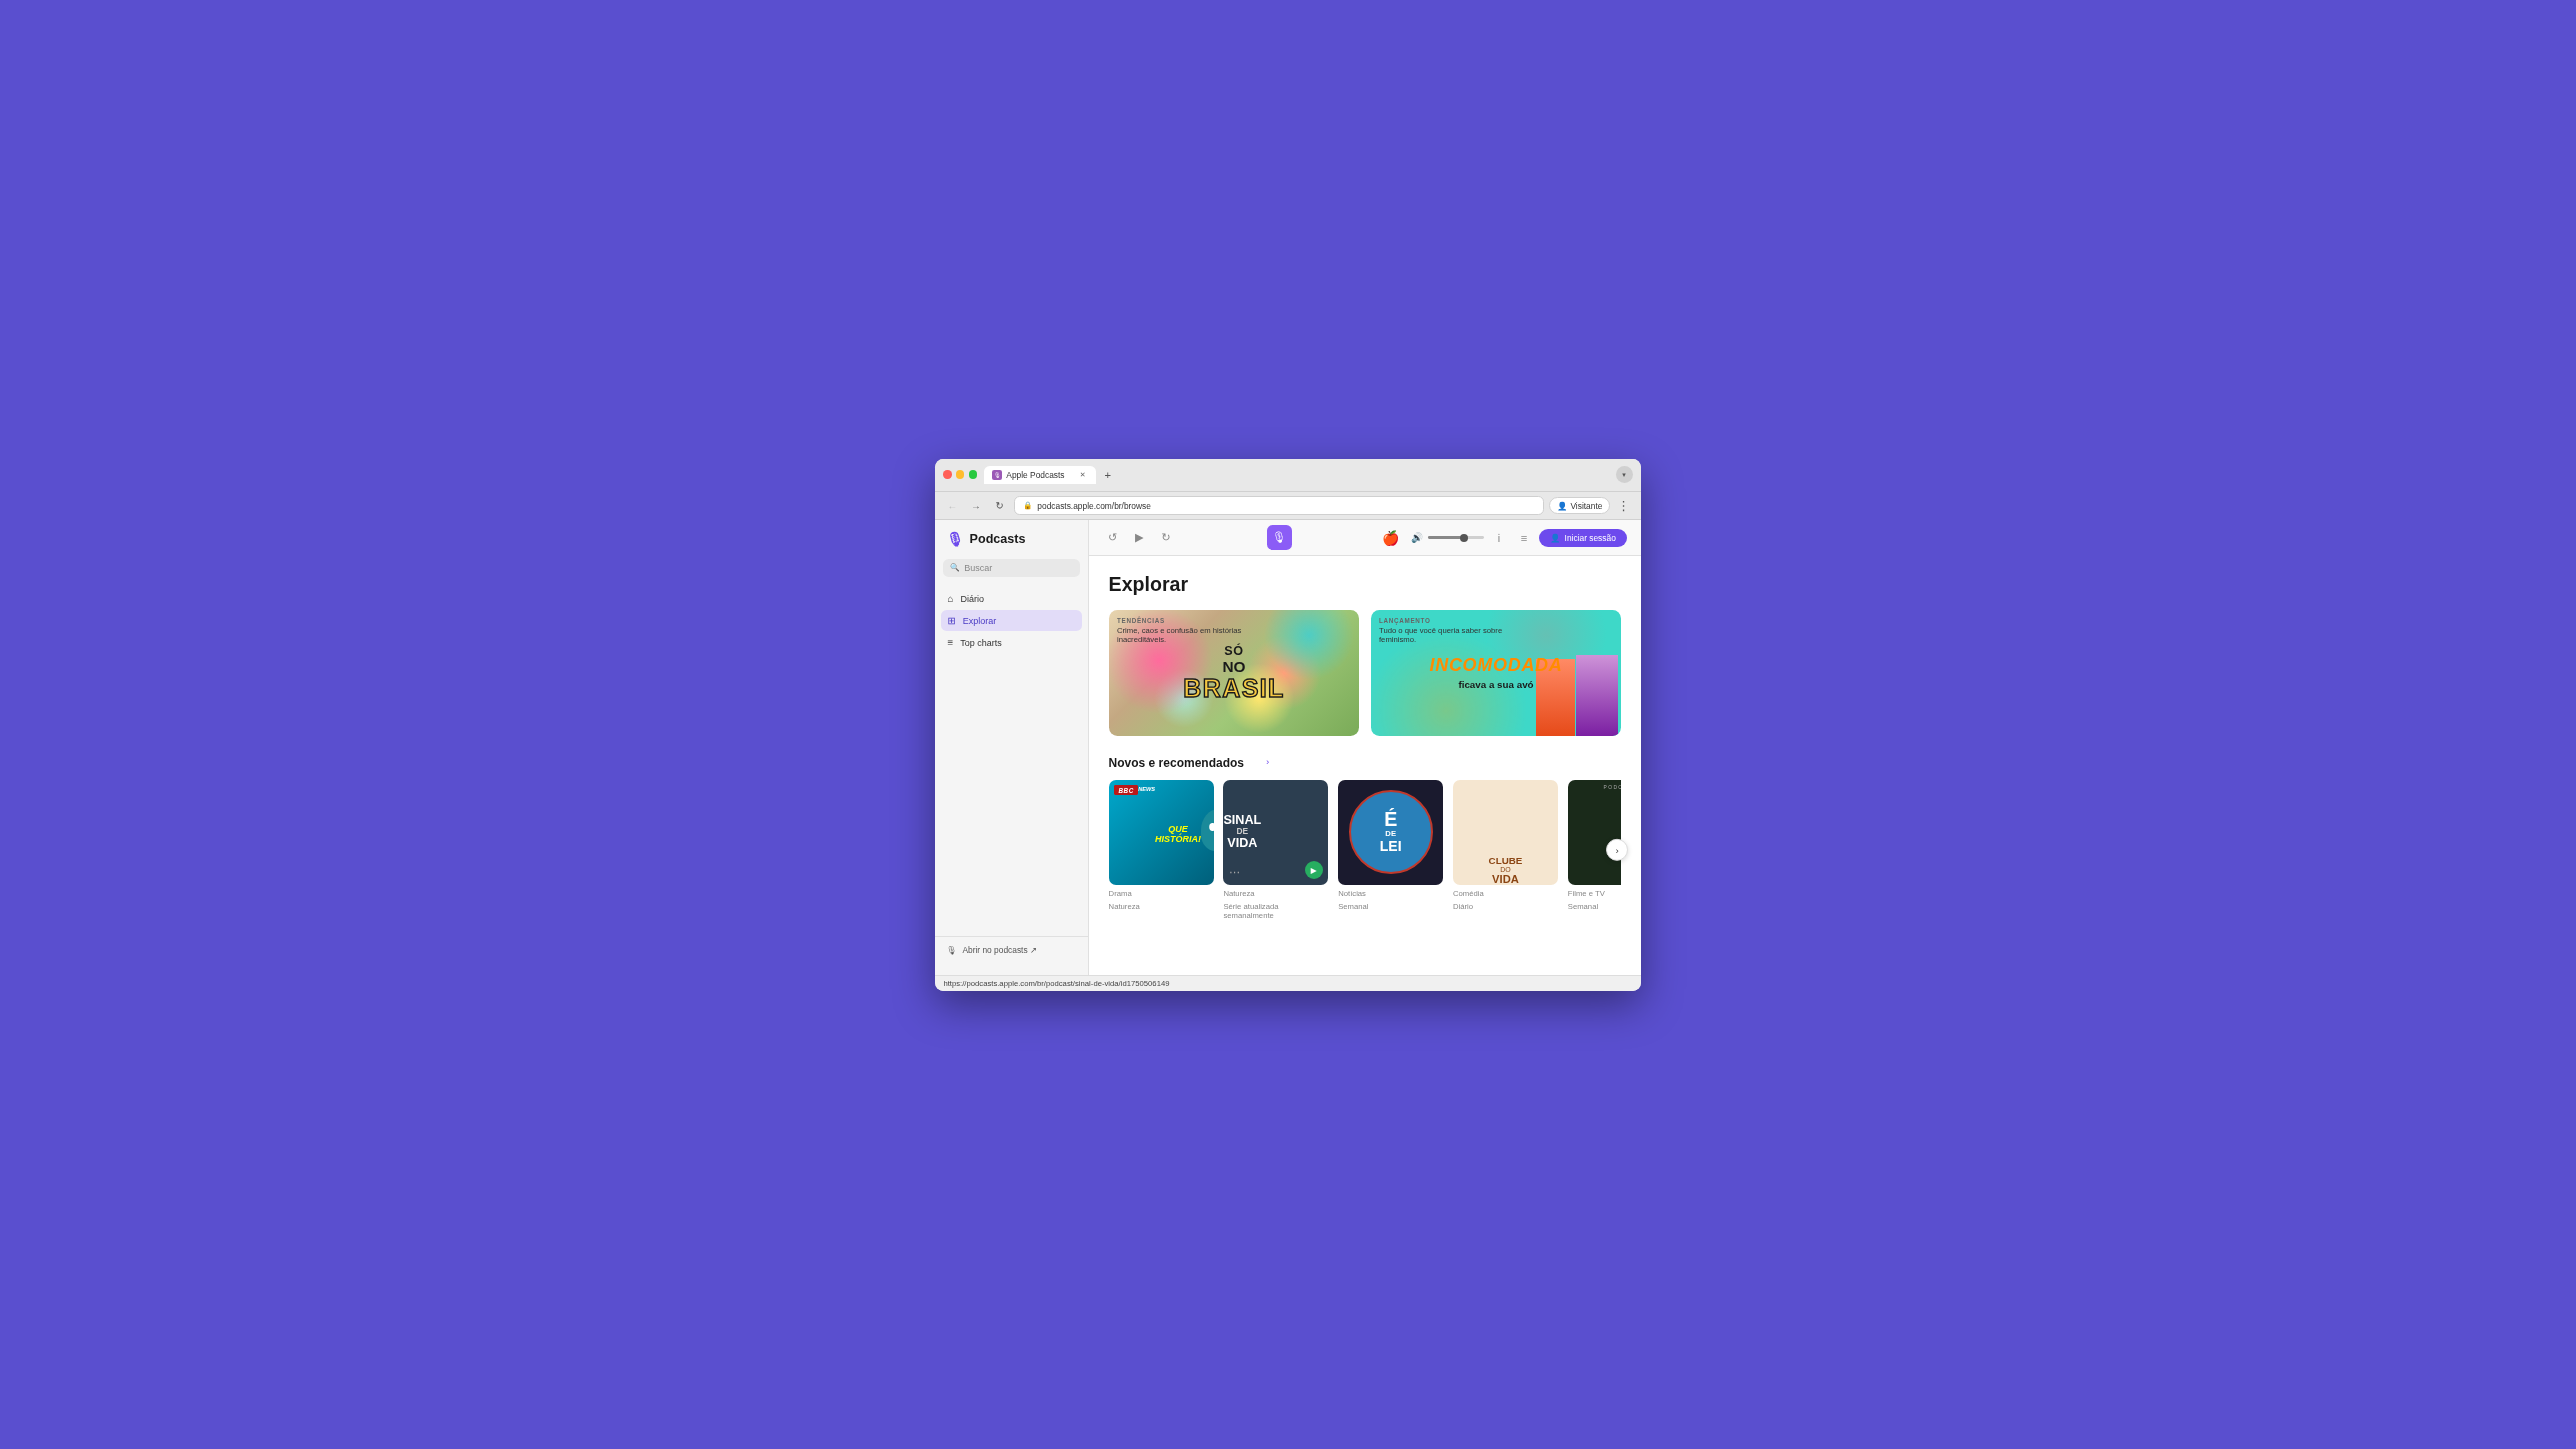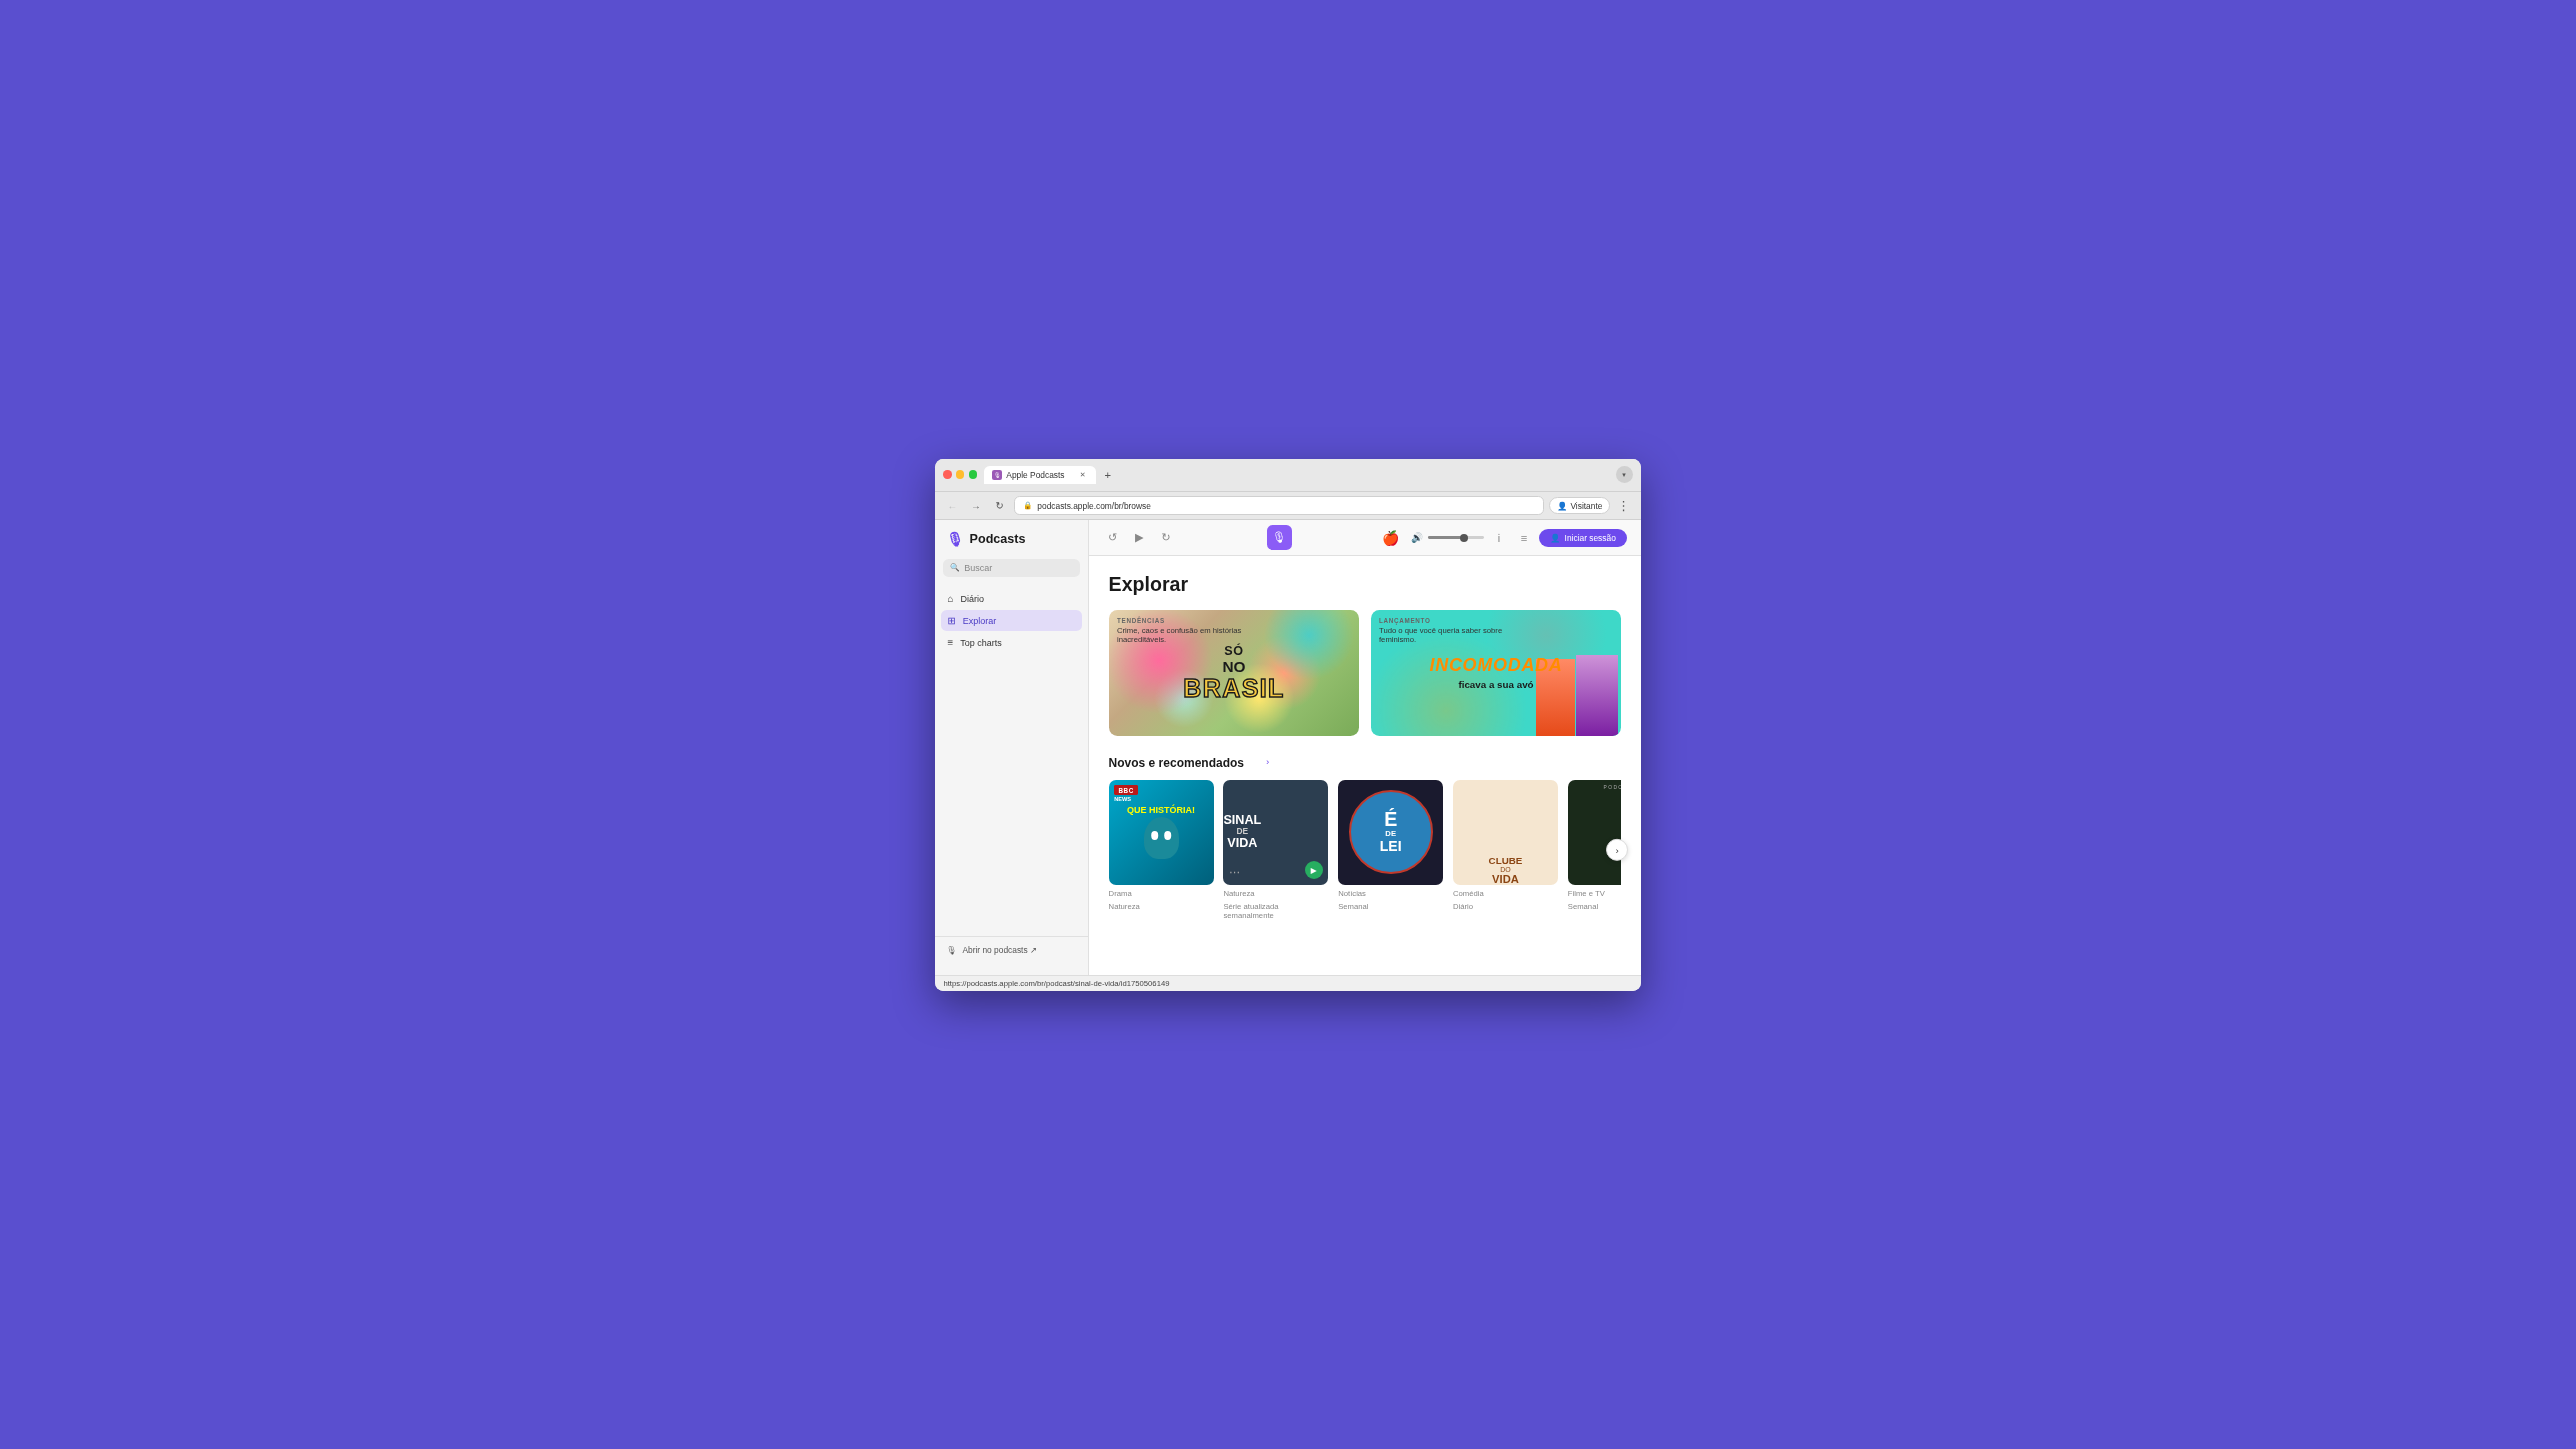--- a/index.html
+++ b/index.html
@@ -579,24 +579,24 @@
       overflow: hidden;
       position: relative;
     }
 
     
     .thumb-bbc {
       background: linear-gradient(135deg, #00a8cc 0%, #005f7a 100%);
       width: 100%;
       height: 100%;
       display: flex;
-      flex-direction: column;
       align-items: center;
       justify-content: flex-start;
       padding: 5.6px;
+      font-style: italic;
     }
     .bbc-logo {
       background: #bb1919;
       color: white;
       font-size: 6.3px;
       font-weight: 900;
       padding: 1.4px 4.2px;
       border-radius: 1.4px;
       letter-spacing: 0.7px;
       align-self: flex-start;

